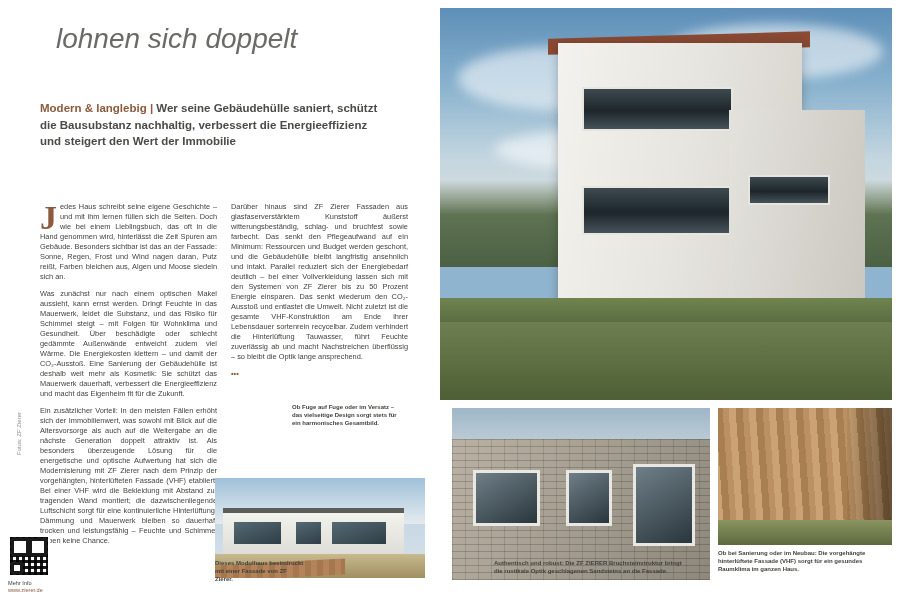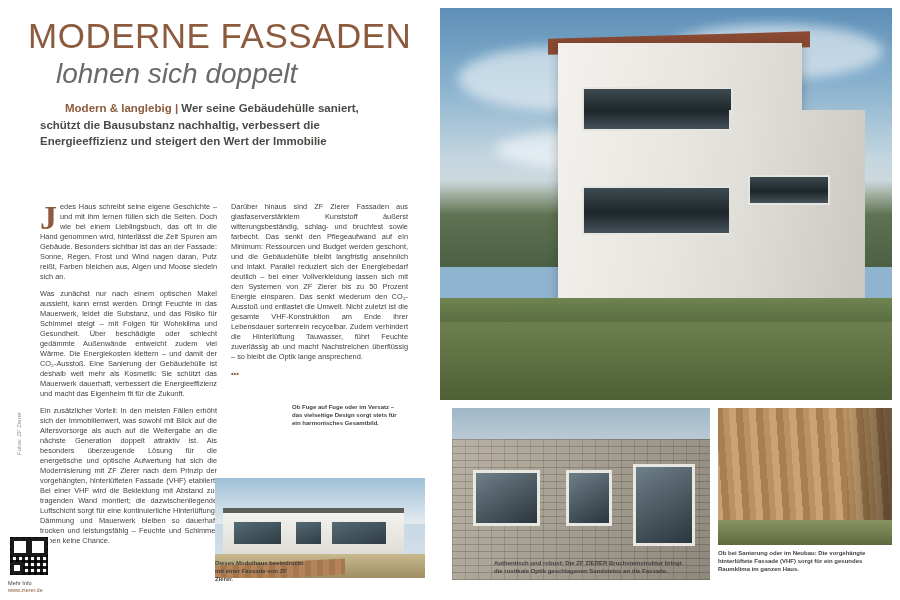--- a/index.html
+++ b/index.html
@@ -59,21 +59,21 @@
   .deck {
     position: absolute;
     left: 40px;
     top: 100px;
     width: 340px;
     font-size: 11.5px;
     line-height: 1.45;
     color: #4a4a47;
     font-weight: bold;
   }
-  .deck .lead-label { color: #8c5a3c; margin-left: 25px; }
+  .deck .lead-label { color: #8c5a3c; }
   .deck .sep { color: #8c5a3c; }
 
   .body-cols {
     position: absolute;
     left: 40px;
     top: 168px;
     width: 368px;
     display: flex;
     gap: 14px;
     margin-top: 34px;
@@ -324,21 +324,20 @@
   }
 </style>
 </head>
 <body>
 
 <div class="page">
 
   <div class="left-col">
 
     <div class="headline-wrap">
-      <div class="headline">MODERNE FASSADEN</div>
       <div class="subheadline">lohnen sich doppelt</div>
     </div>
 
     <div class="deck">
       <span class="lead-label">Modern &amp; langlebig</span>
       <span class="sep">|</span>
       <span>Wer seine Gebäudehülle saniert, schützt die Bausubstanz nachhaltig, verbessert die Energieeffizienz und steigert den Wert der Immobilie</span>
     </div>
 
     <div class="body-cols">

